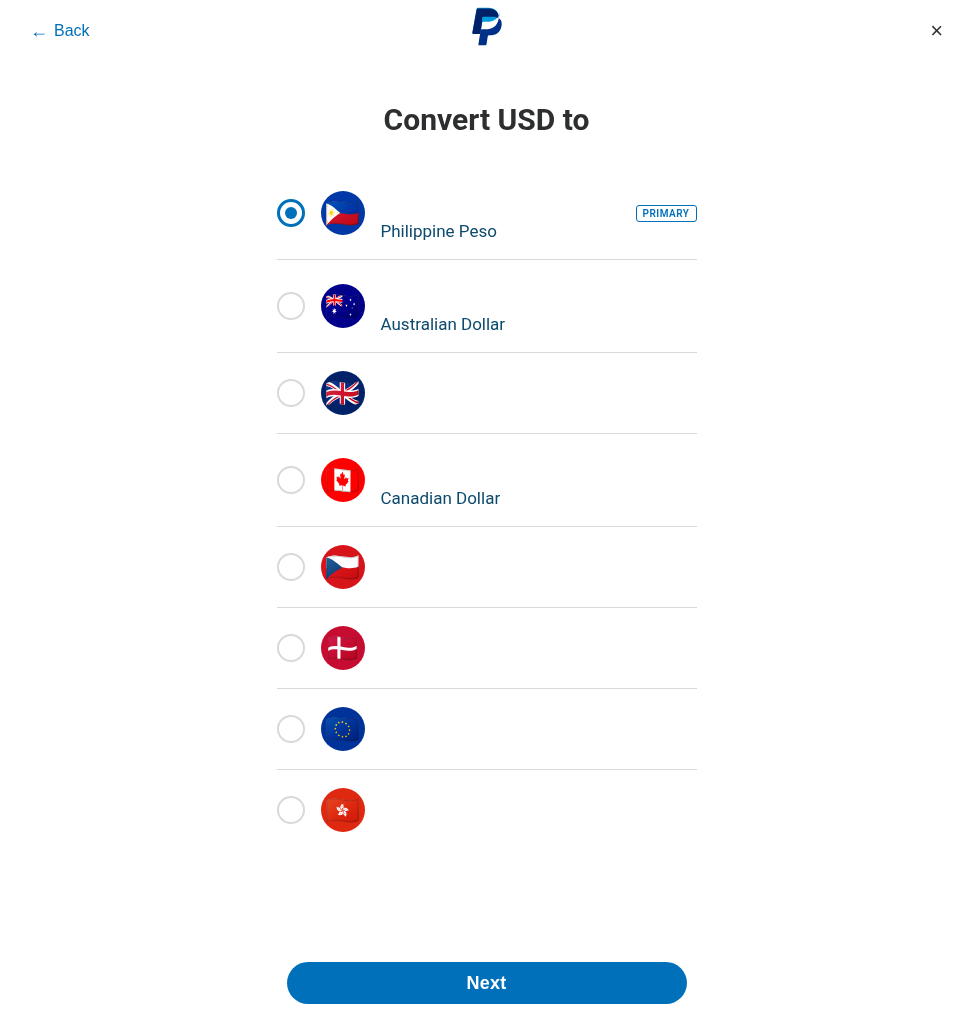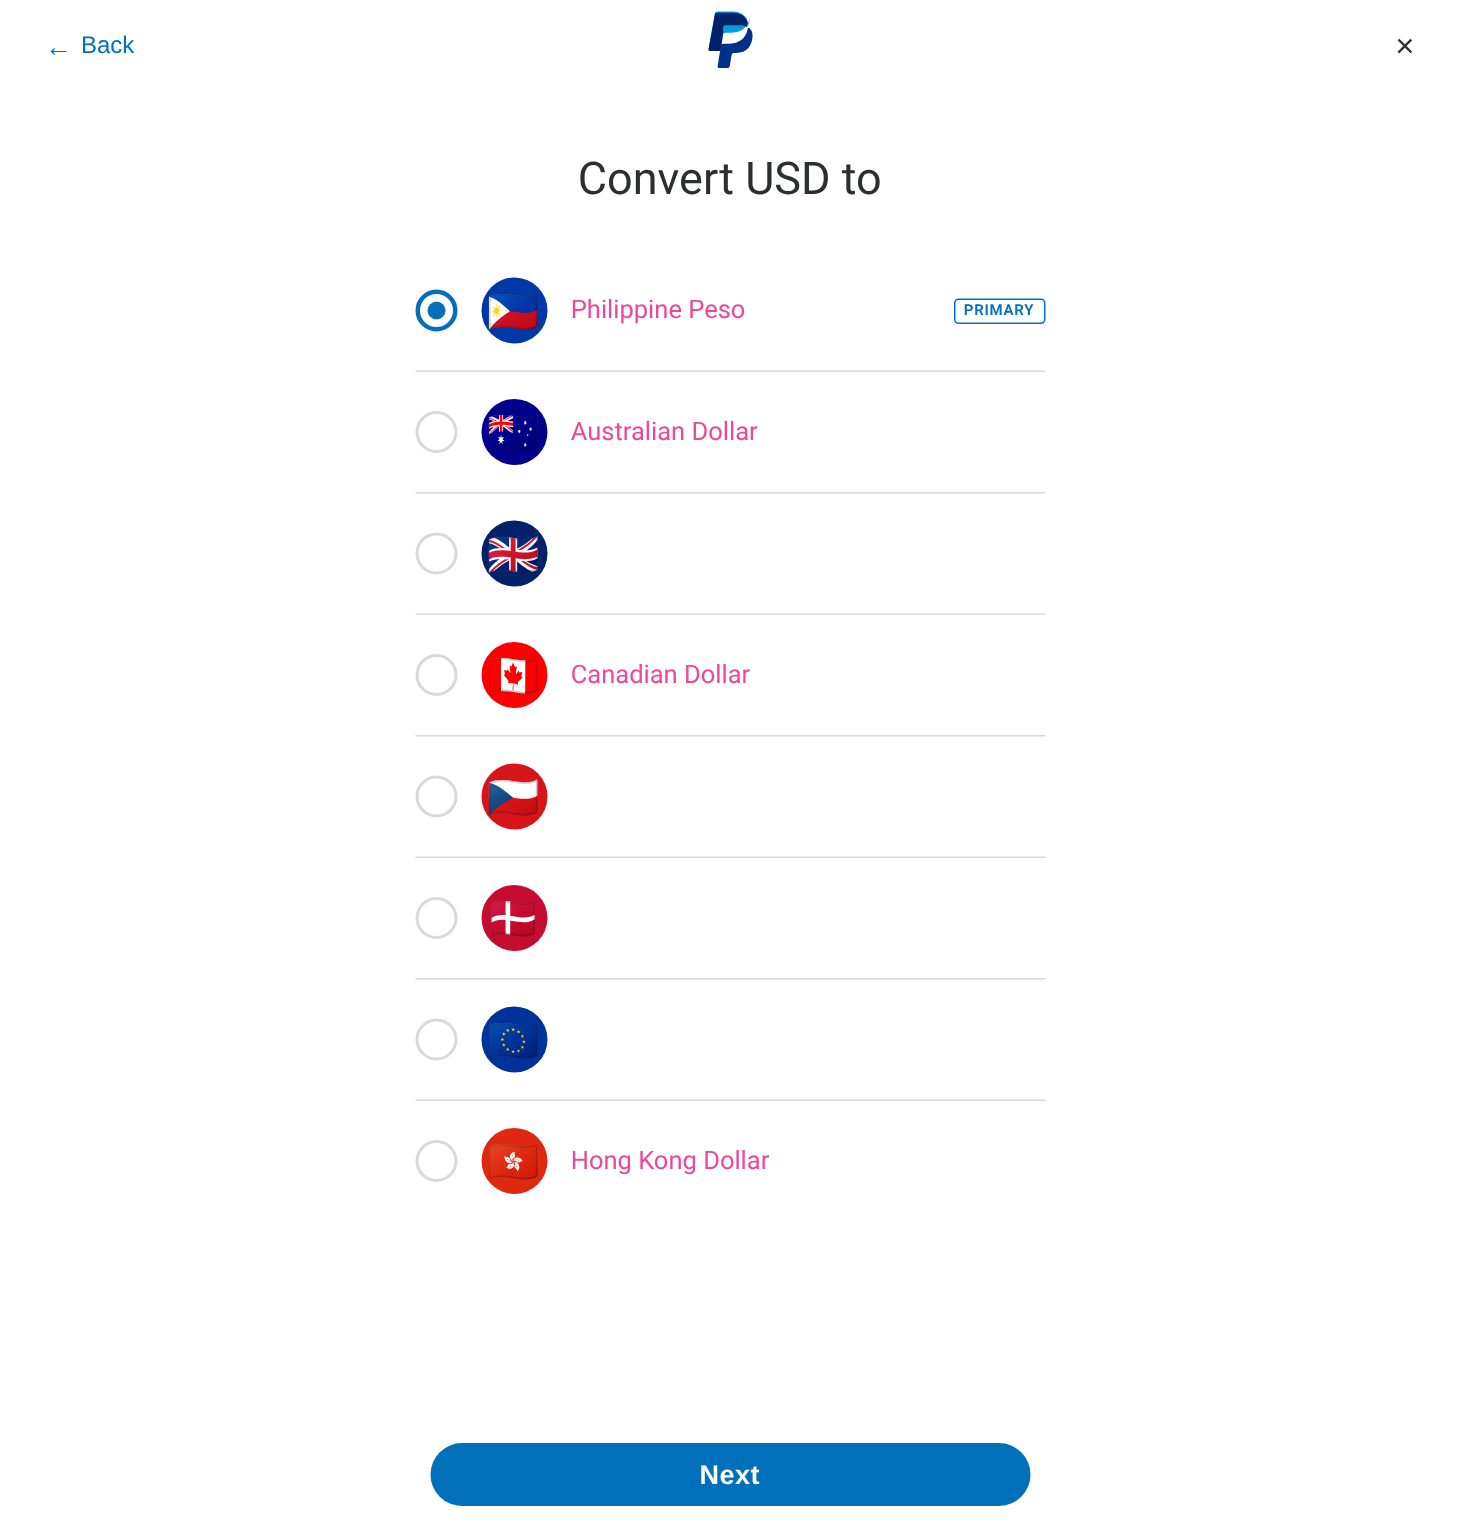--- a/index.html
+++ b/index.html
@@ -55,21 +55,21 @@
     
     .main-content {
       padding: 40px 0 120px 0;
       display: flex;
       flex-direction: column;
       align-items: center;
     }
 
     .page-title {
       font-size: 30px;
-      font-weight: 400;
+      font-weight: 700;
       color: #2c2e2f;
       margin-bottom: 30px;
       text-align: center;
     }
 
     
     .currency-list {
       width: 420px;
     }
 
@@ -116,22 +116,23 @@
       overflow: hidden;
       flex-shrink: 0;
       display: flex;
       align-items: center;
       justify-content: center;
       font-size: 26px;
     }
 
     .currency-name {
       font-size: 17px;
-      color: #ec4899;
+      color: #0c4a6e;
       flex: 1;
+      margin-top: 36px;
     }
 
     .primary-badge {
       border: 1.5px solid #0070ba;
       color: #0070ba;
       font-size: 10px;
       font-weight: 600;
       padding: 2px 6px;
       border-radius: 3px;
       letter-spacing: 0.5px;
@@ -217,20 +218,19 @@
         <div class="radio-btn"></div>
         <div class="flag-circle" style="background: rgb(198, 12, 48); font-size: 28px;">🇩🇰</div>
       </div>
       <div class="currency-item">
         <div class="radio-btn"></div>
         <div class="flag-circle" style="background: rgb(0, 51, 153); font-size: 28px;">🇪🇺</div>
       </div>
       <div class="currency-item">
         <div class="radio-btn"></div>
         <div class="flag-circle" style="background: rgb(222, 41, 16); font-size: 28px;">🇭🇰</div>
-        <span class="currency-name">Hong Kong Dollar</span>
       </div>
     </div>
 </div>
 
 <div class="next-btn-container">
   <button class="next-btn">Next</button>
 </div>
 
 </body></html>

